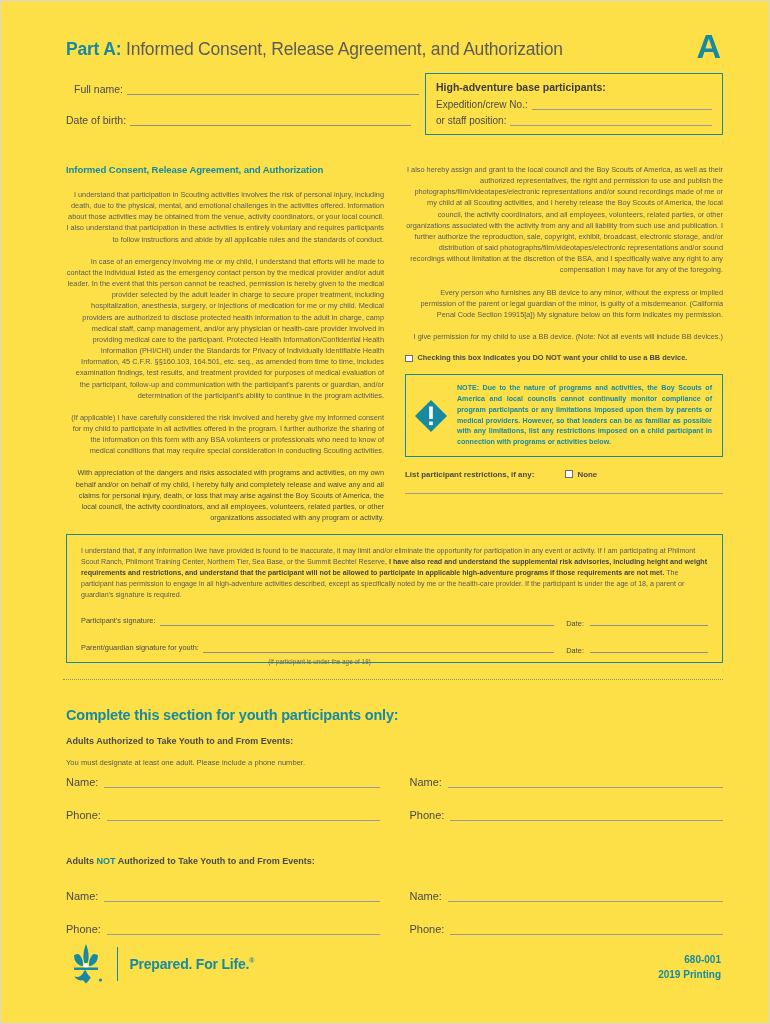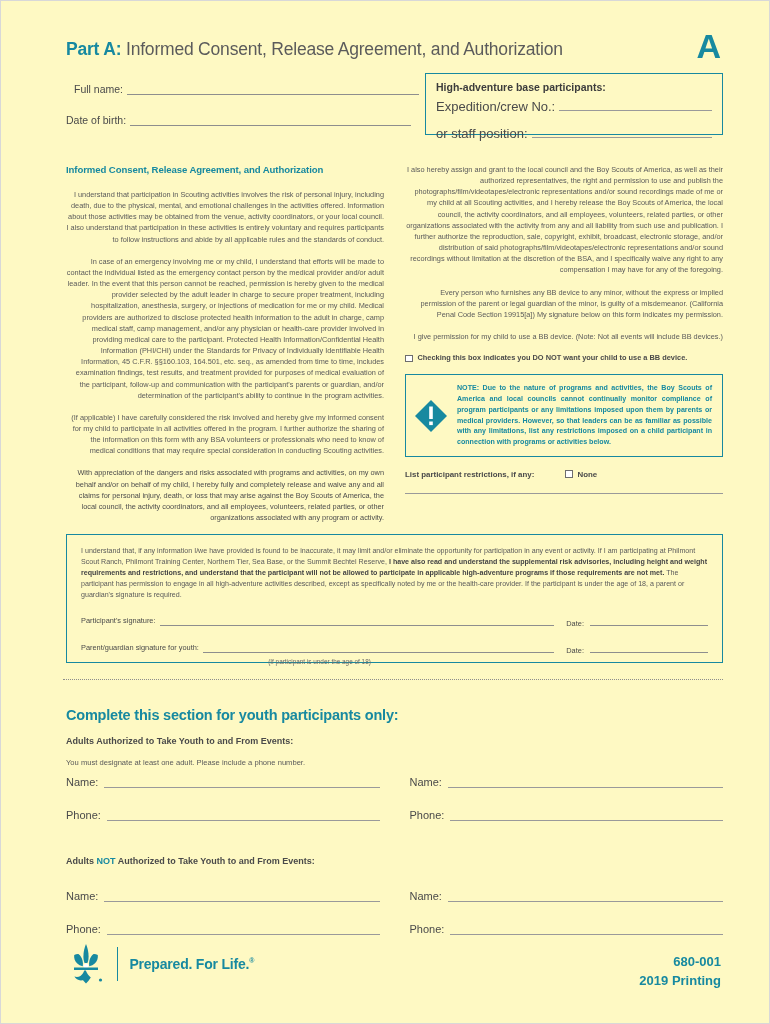--- a/index.html
+++ b/index.html
@@ -11,21 +11,21 @@
     font-family: "Liberation Sans", sans-serif;
     color: #4a4a4a;
     overflow: hidden;
   }
 
   .page {
     position: relative;
     width: 770px;
     height: 1024px;
     border: 1px solid #d8d8d8;
-    background: #fef9c3;
+    background: #fde047;
   }
 
   
   .header {
     position: absolute;
     left: 65px;
     top: 38px;
     width: 660px;
   }
   .title-line {
@@ -80,24 +80,24 @@
     padding: 7px 10px 0 10px;
   }
   .ha-title {
     font-size: 10.5px;
     font-weight: bold;
     color: #3c3c3c;
     margin-bottom: 6px;
   }
   .ha-row {
     display: flex;
-    align-items: center;
-    font-size: 13px;
-    color: #4a4a4a;
-    margin-bottom: 12px;
+    align-items: flex-end;
+    font-size: 10px;
+    color: #4a4a4a;
+    margin-bottom: 5px;
   }
   .ha-row .rule { height: 9px; border-bottom: 1px solid #9a9a9a; }
 
   
   .col {
     position: absolute;
     top: 163px;
     width: 318px;
   }
   .col-left { left: 65px; }
@@ -293,21 +293,21 @@
     color: #1789a0;
     letter-spacing: -0.2px;
   }
   .tagline sup { font-size: 7px; vertical-align: super; }
 
   .footer-code {
     position: absolute;
     right: 48px;
     top: 952px;
     text-align: right;
-    font-size: 13px;
+    font-size: 10px;
     font-weight: bold;
     color: #1789a0;
     line-height: 1.45;
   }
 </style>
 </head>
 <body>
 
 <div class="page">
 

